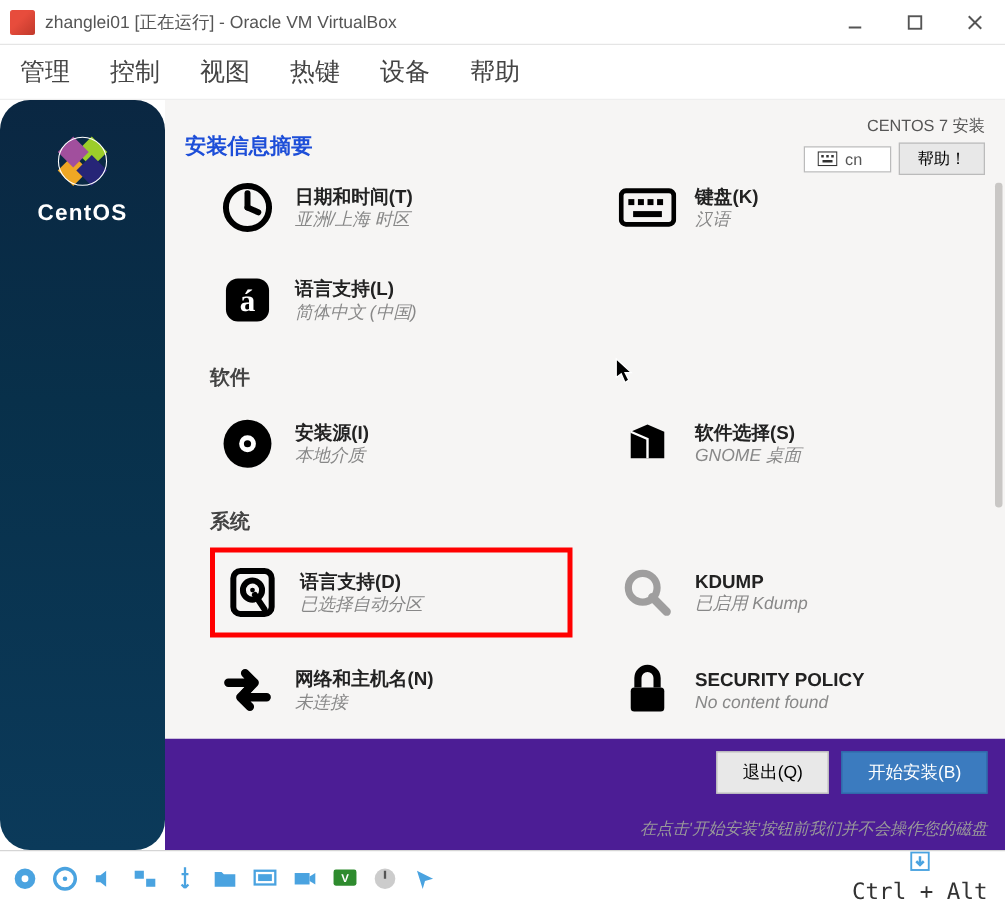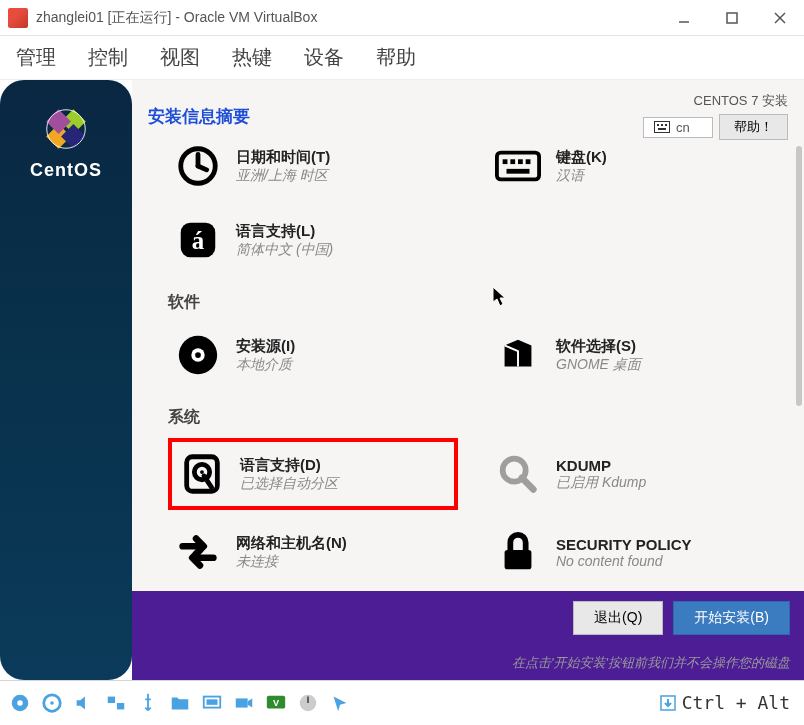--- a/index.html
+++ b/index.html
@@ -56,21 +56,21 @@
 
 .footer { display:flex; flex-direction:column; align-items:flex-end; gap:19px; padding: 10px 14px 8px; background:#4c1d95; }
 .footer-btns { display:flex; gap:10px; }
 .btn { padding: 7px 20px; font-size:14px; background:#e8e8e8; border:1px solid #bbb; }
 .btn.primary { background:#3b7bbf; color:#fff; border-color:#2e6aa8; }
 .footer-note { font-size:13px; font-style: italic; color:#999; }
 
 
 .vb-status { height:44px; background:#fff; border-top:1px solid #d5d5d5; display:flex; align-items:center; padding: 0 6px; gap:4px; }
 .vb-status .s-icon { width:28px; height:28px; display:flex; align-items:center; justify-content:center; }
-.vb-status .host { margin-left:auto; font-family: monospace; font-size:18px; color:#333; padding-right:8px; display:flex; align-items:center; gap:6px; }
+.vb-status .host { margin-left:auto; font-family: monospace; font-size:18px; color:#333; padding-right:8px; display:flex; align-items:center; gap:6px;flex-direction:column; }
 </style>
 </head>
 <body>
 
 <div class="titlebar">
   <div class="app-icon"></div>
   <div class="title">zhanglei01 [正在运行] - Oracle VM VirtualBox</div>
   <div class="win-btns">
     <div class="win-btn">
       <svg width="14" height="14" viewBox="0 0 14 14">

